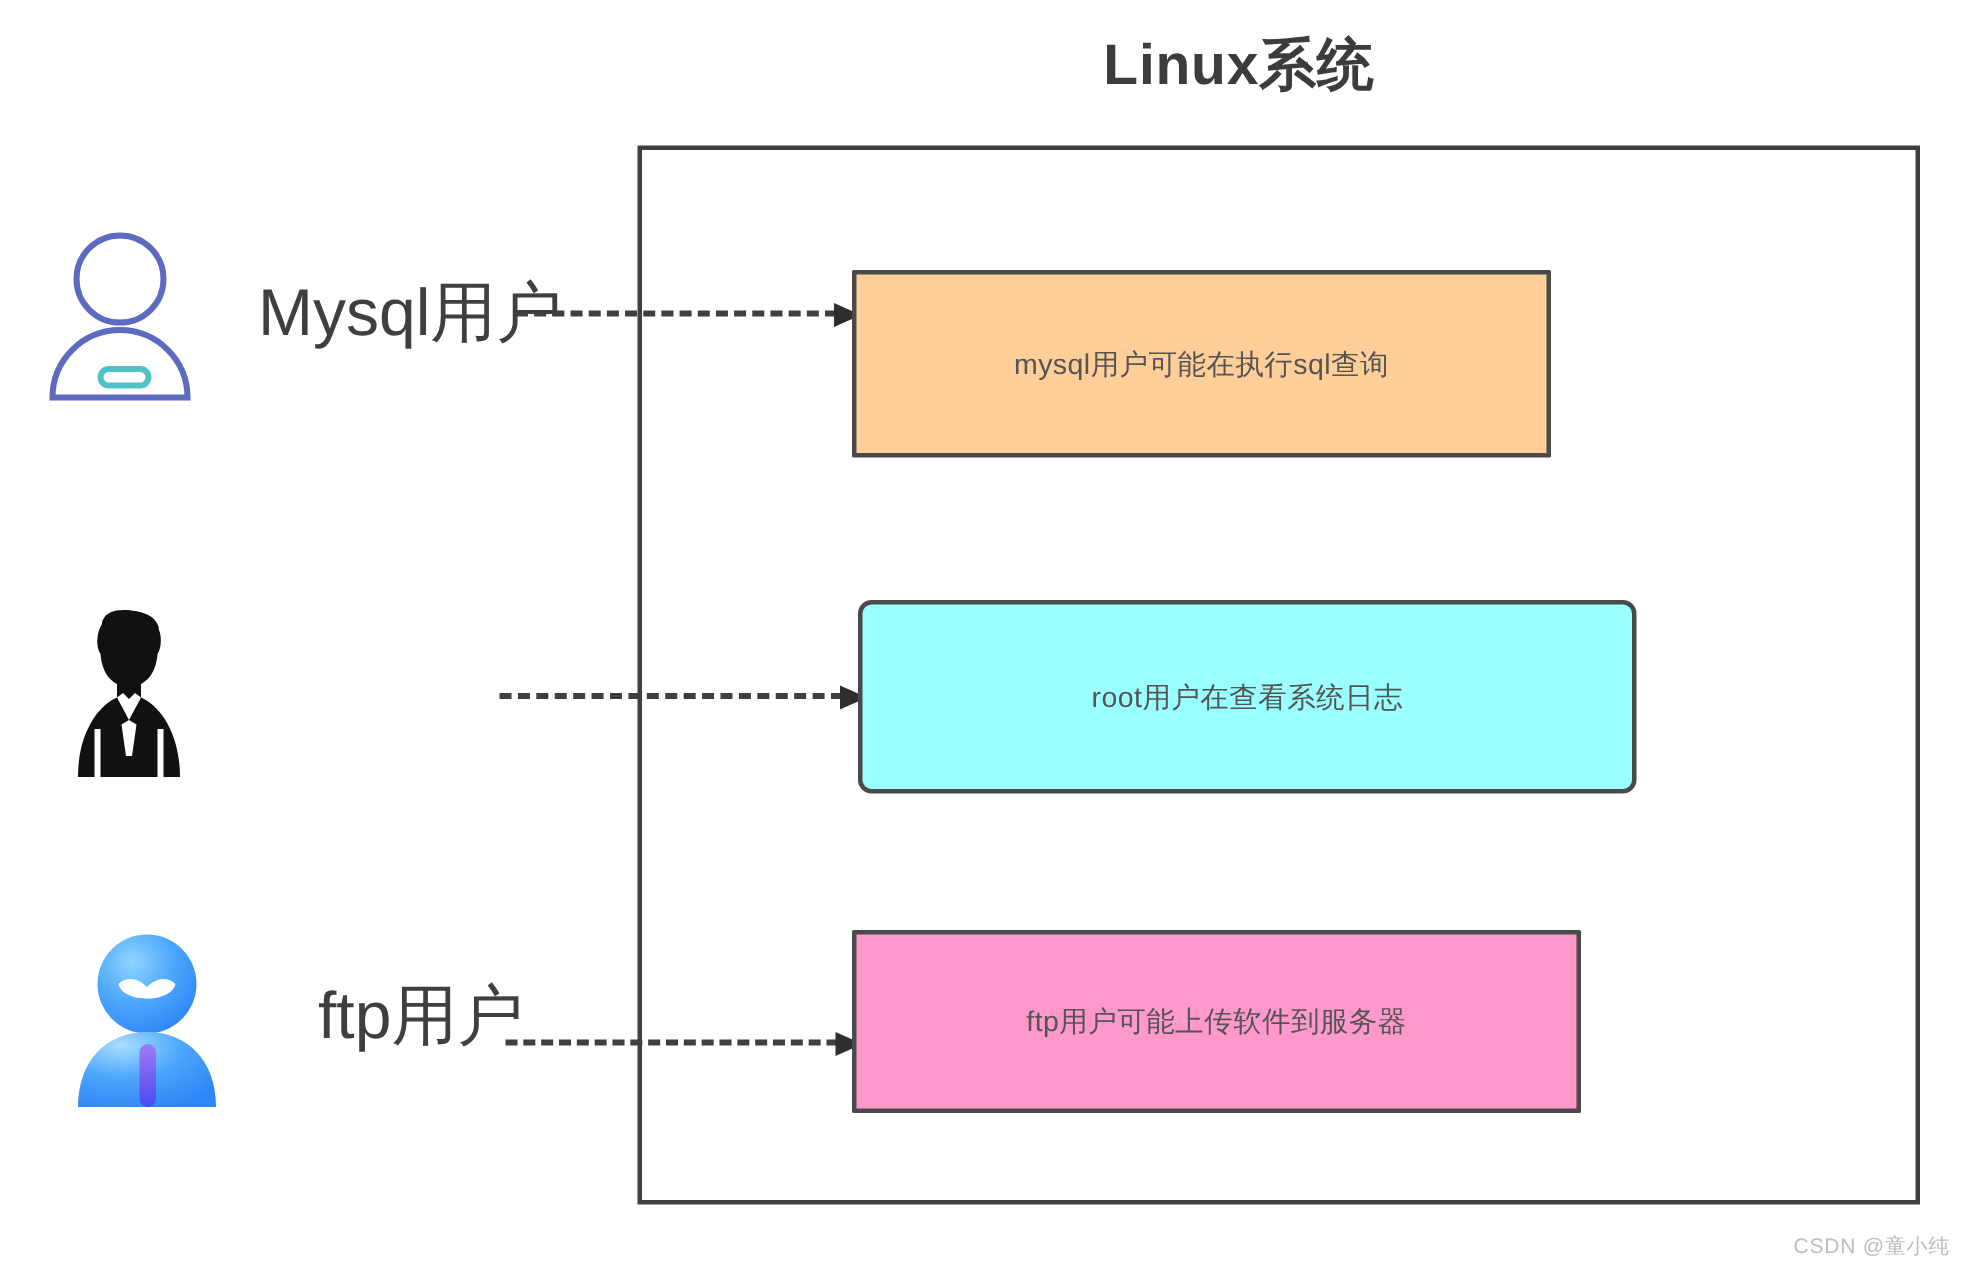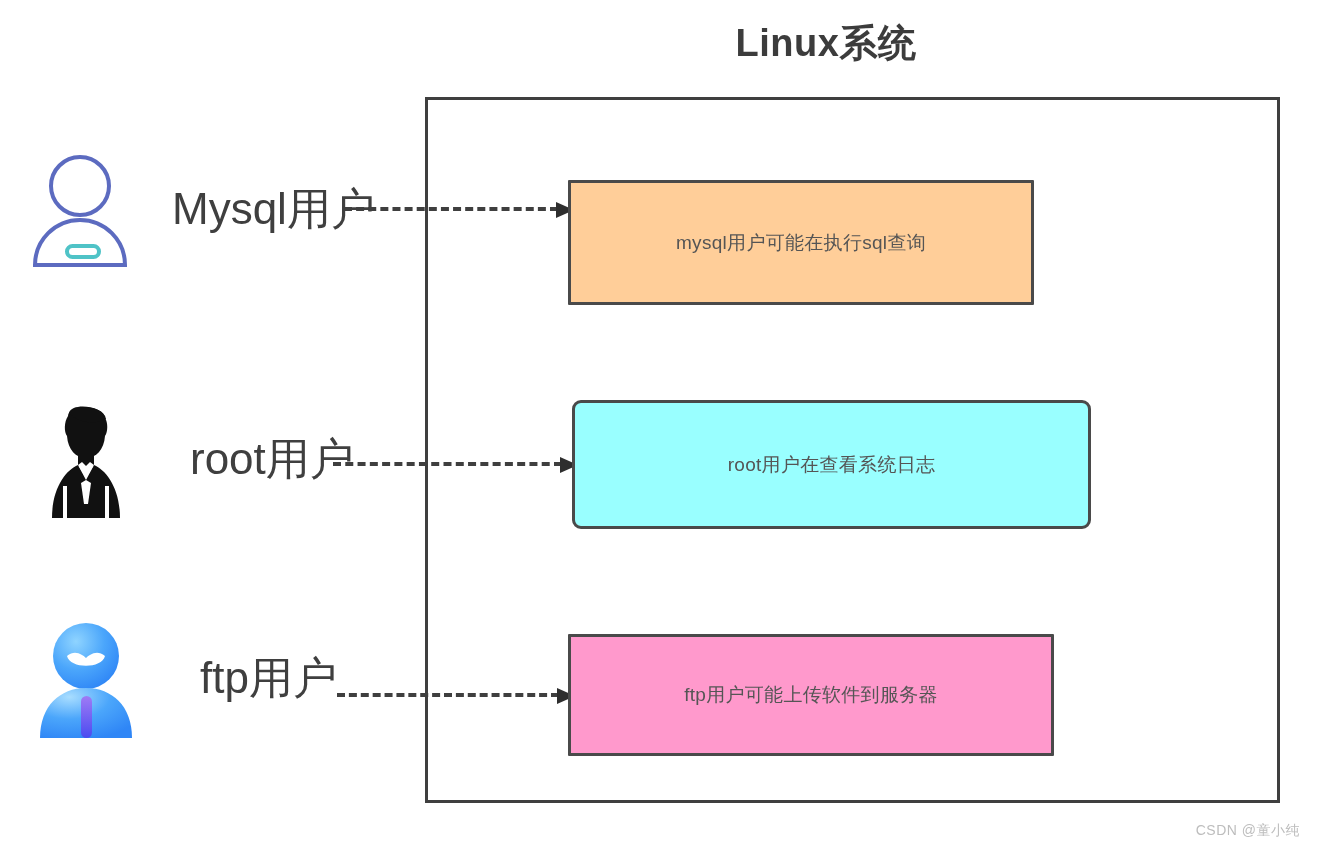--- a/index.html
+++ b/index.html
@@ -62,34 +62,34 @@
     background: #ffce99;
     border-radius: 1px;
     margin-top: 36px;
   }
   .proc-box.root {
     left: 572px; top: 400px; width: 519px; height: 129px;
     background: #99ffff;
     border-radius: 9px;
   }
   .proc-box.ftp {
-    left: 568px; top: 634px; width: 486px; height: 122px;
+    left: 568px; top: 620px; width: 486px; height: 122px;
     background: #ff99cc;
     border-radius: 1px;
   }
 
   
   .user-row {
     position: absolute;
     display: flex;
     align-items: center;
   }
   .user-row.mysql { left: 28px; top: 150px; }
   .user-row.root  { left: 38px; top: 400px; }
-  .user-row.ftp   { left: 32px; top: 618px; align-items: center; }
+  .user-row.ftp   { left: 44px; top: 618px; align-items: center; }
 
   .user-icon {
     width: 104px;
     height: 118px;
     flex: 0 0 auto;
     position: relative;
   }
   .user-row.root .user-icon { width: 96px; height: 118px; }
   .user-row.ftp .user-icon  { width: 108px; height: 120px; }
 
@@ -176,21 +176,20 @@
         <path d="M30 16 C30 4 66 4 67 18 C70 22 70 32 67 36 C66 50 58 58 48 58 C38 58 30 50 29 36 C26 32 26 22 30 16 Z" fill="#111111"></path>
         <path d="M31 13 C40 23 56 25 68 19 C66 6 34 2 31 13 Z" fill="#111111"></path>
         <path d="M40 56 L56 56 L56 66 L40 66 Z" fill="#111111"></path>
         <path d="M14 118 C14 88 28 70 40 65 L48 80 L56 65 C68 70 82 88 82 118 Z" fill="#111111"></path>
         <path d="M40 65 L48 78 L56 65 L52 62 L48 66 L44 62 Z" fill="#ffffff"></path>
         <path d="M48 80 L53 83 L50 104 L46 104 L43 83 Z" fill="#ffffff"></path>
         <rect x="25" y="86" width="4" height="32" fill="#ffffff"></rect>
         <rect x="67" y="86" width="4" height="32" fill="#ffffff"></rect>
       </svg>
     </span>
-    <span class="user-label">root用户</span>
   </div>
 
   <div class="connector root">
     <span class="dash-line"></span>
     <span class="arrow-head"></span>
   </div>
 
   <div class="proc-box root">
     <span>root用户在查看系统日志</span>
   </div>

